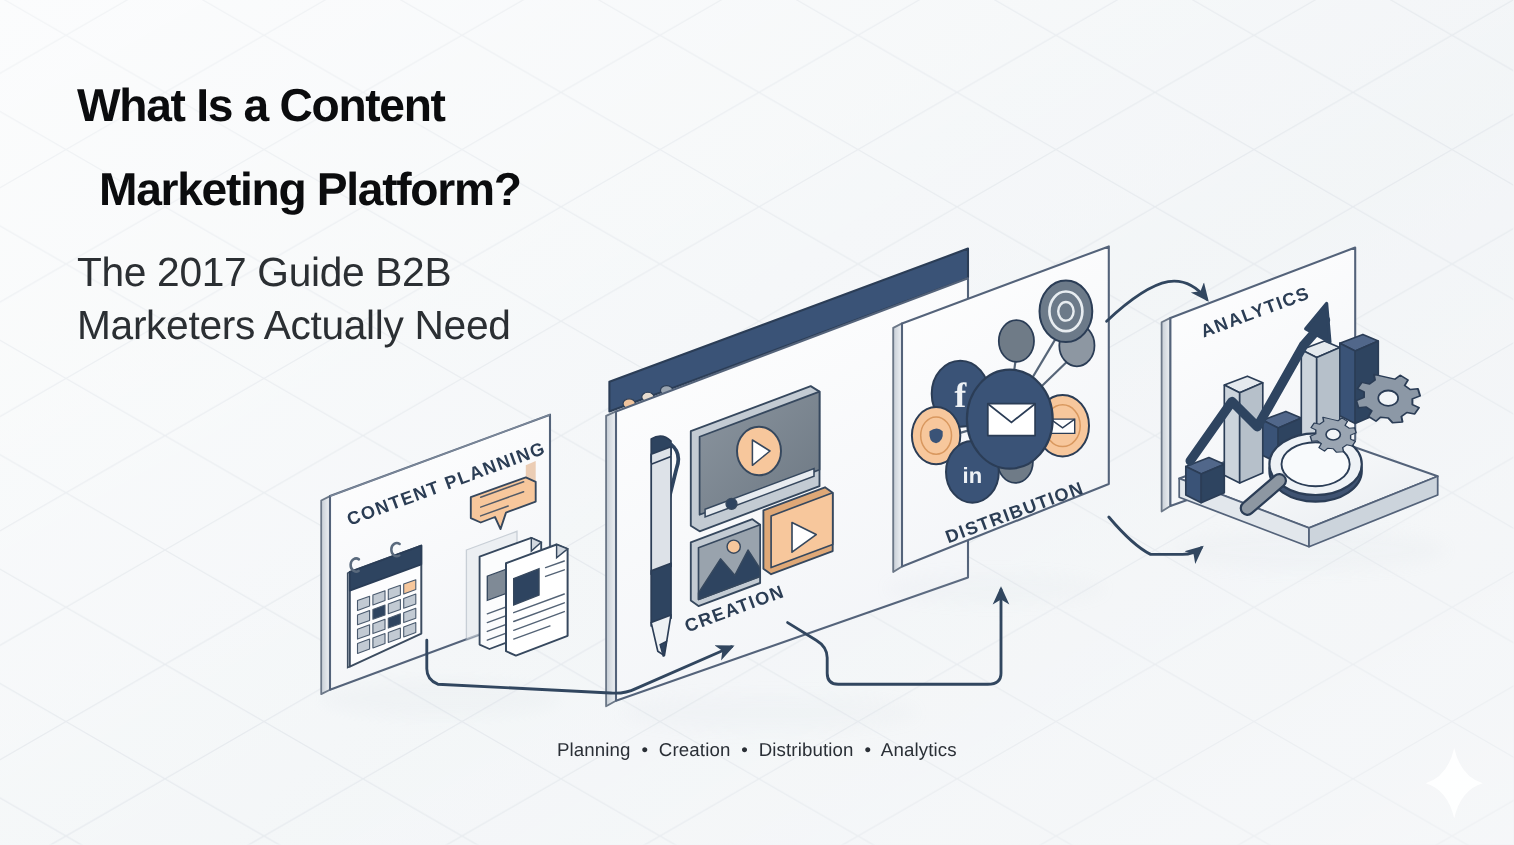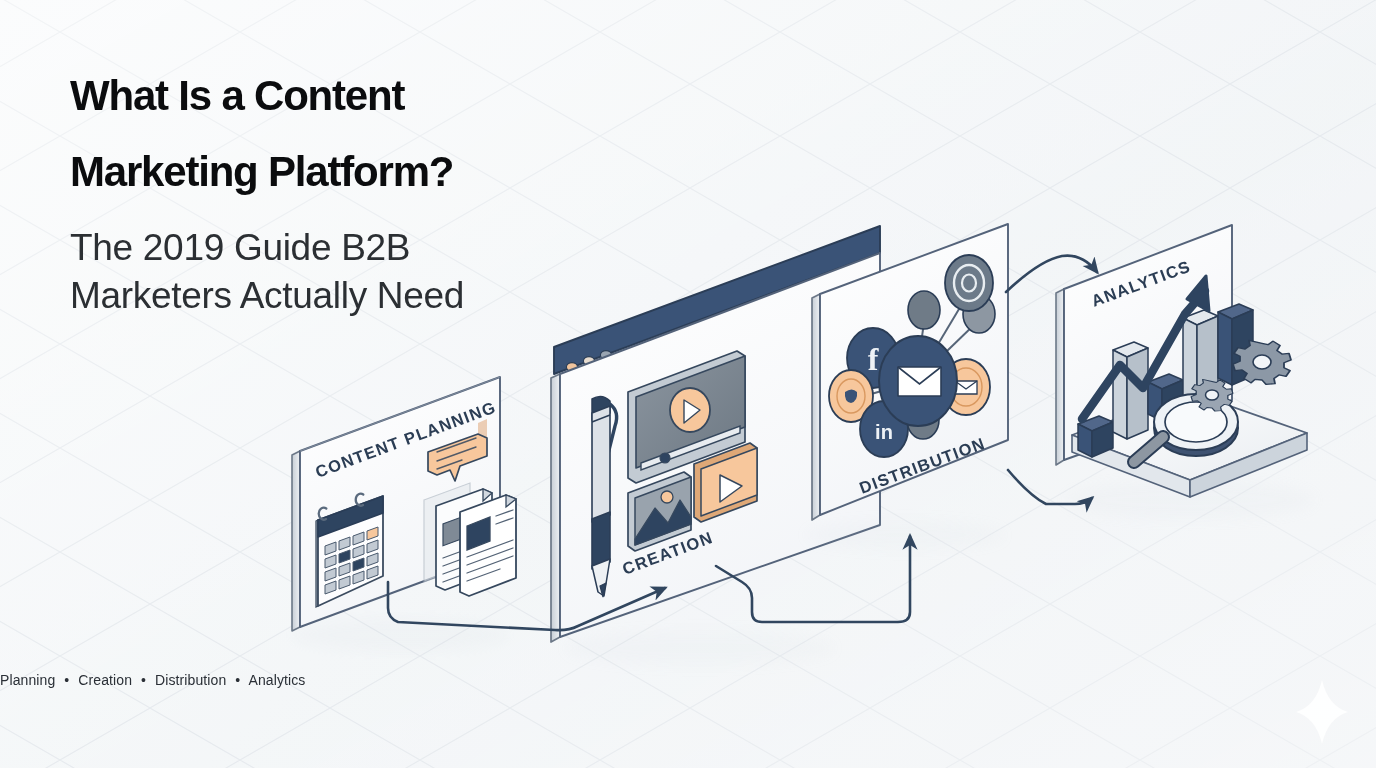--- a/index.html
+++ b/index.html
@@ -11,29 +11,29 @@
   #stage{position:relative;width:1376px;height:768px;overflow:hidden;background:
       linear-gradient(135deg,#f7f9fa 0%,#f2f5f7 45%,#eef1f4 100%);}
   #bg-grid{position:absolute;inset:0;pointer-events:none;}
   #art{position:absolute;inset:0;}
   .txt-block{position:absolute;left:70px;top:58px;width:700px;}
   h1.title{
     margin:0;font-size:42px;line-height:76px;font-weight:700;
     letter-spacing:-1.2px;color:#0b0c0e;
     font-family:"Liberation Sans","DejaVu Sans",sans-serif;
   }
-  h1.title .l2{display:block;}
+  h1.title .l2{display:block;margin-left:20px;}
   p.subtitle{
     margin:14px 0 0 0;font-size:37px;line-height:48px;font-weight:400;
     color:#2b2f33;letter-spacing:-0.3px;
   }
   p.subtitle .l2{display:block;}
   .caption{
-    position:absolute;left:0;right:0;top:672px;
-    font-size:14px;color:#2a2f36;letter-spacing:0.1px;
+    position:absolute;left:0;right:0;top:672px;text-align:center;
+    font-size:17px;color:#2a2f36;letter-spacing:0.1px;
   }
   .caption span.sep{padding:0 5px;color:#2a2f36;}
 </style>
 </head>
 <body>
 
 <div id="stage">
 
   <svg id="bg-grid" viewBox="0 0 1376 768" width="1376" height="768" aria-hidden="true">
     <defs>
@@ -329,21 +329,21 @@
 
     <path d="M1322 680 q6 26 26 32 q-20 6 -26 32 q-6 -26 -26 -32 q20 -6 26 -32 Z" fill="#ffffff" opacity="0.9"></path>
   </svg>
 
   <div class="txt-block">
     <h1 class="title">
       <span>What Is a Content</span>
       <span class="l2">Marketing Platform?</span>
     </h1>
     <p class="subtitle">
-      <span>The 2019 Guide B2B</span>
+      <span>The 2017 Guide B2B</span>
       <span class="l2">Marketers Actually Need</span>
     </p>
   </div>
 
   <div class="caption">
     <span>Planning</span>
     <span class="sep">•</span>
     <span>Creation</span>
     <span class="sep">•</span>
     <span>Distribution</span>

